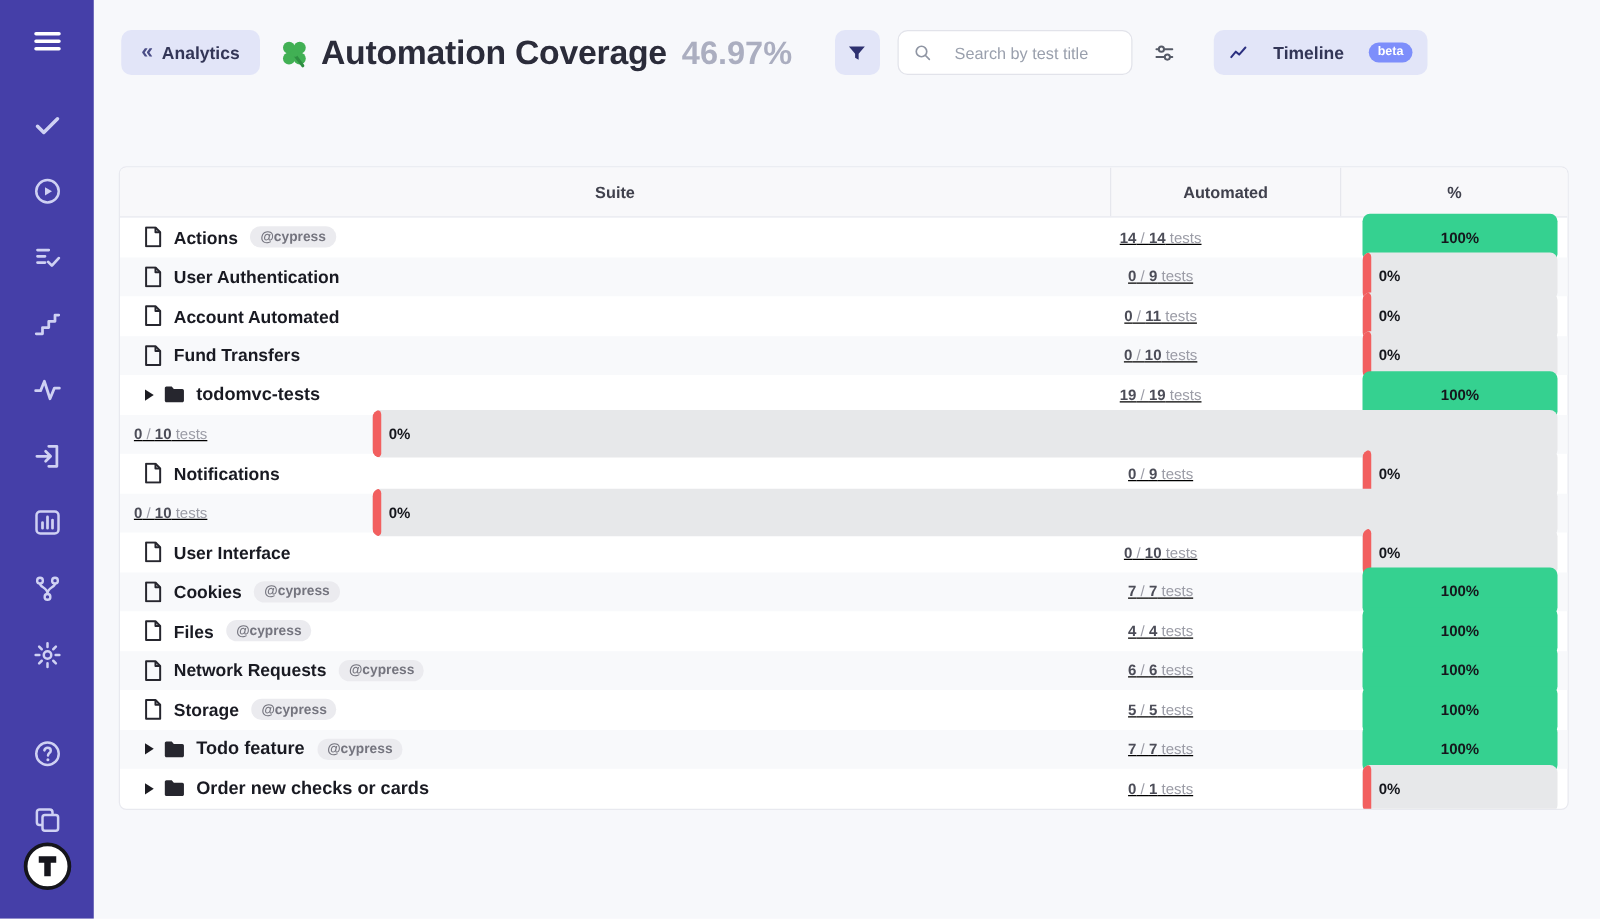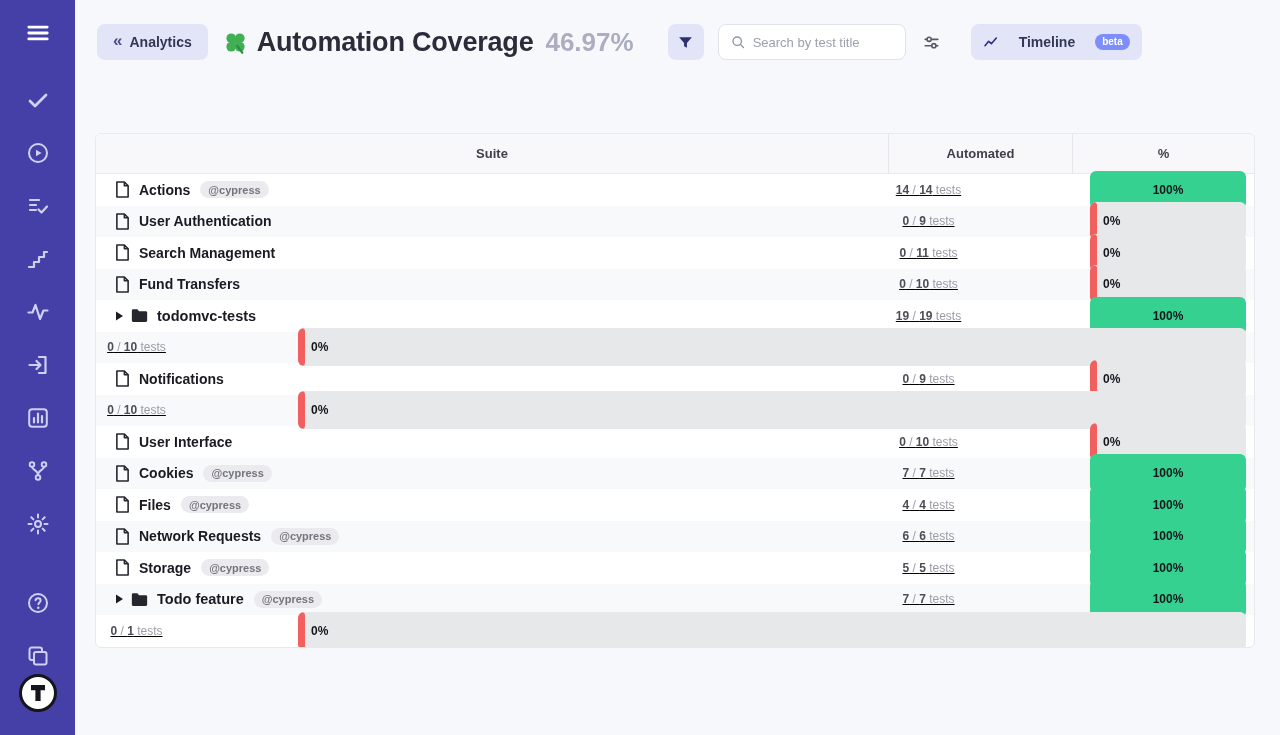--- a/index.html
+++ b/index.html
@@ -18,21 +18,21 @@
 
   
   .main{flex:1;display:flex;flex-direction:column;min-width:0;}
   .topbar{display:flex;align-items:center;padding:24px 24px 0 22px;}
   .chip{background:var(--lavender,#e2e5f8);border:none;border-radius:8px;height:36px;display:inline-flex;align-items:center;gap:7px;padding:0 16px;font-family:inherit;font-weight:700;font-size:14px;color:#333657;cursor:pointer;white-space:nowrap;}
   .back-caret{font-size:17px;color:#4a4d86;margin-top:-2px;}
   .clover{margin-left:14px;line-height:0;}
   .page-title{font-size:27px;font-weight:800;color:#2b2c3a;margin-left:8px;white-space:nowrap;letter-spacing:-0.2px;}
   .coverage{font-size:26px;font-weight:700;color:#abaec0;margin-left:12px;}
   .filter-btn{width:36px;padding:0;justify-content:center;margin-left:34px;flex:none;}
-  .search{display:flex;align-items:center;gap:7px;background:#fff;border:1px solid #e2e3ea;border-radius:8px;height:36px;width:188px;padding:0 11px;margin-left:14px;flex:none;}
+  .search{display:flex;align-items:center;gap:18px;background:#fff;border:1px solid #e2e3ea;border-radius:8px;height:36px;width:188px;padding:0 11px;margin-left:14px;flex:none;}
   .search input{border:none;outline:none;flex:1;min-width:0;font-family:inherit;font-size:13px;color:#3a3d48;background:transparent;}
   .search input::placeholder{color:#9aa0ad;}
   .adjust-btn{background:transparent;border:none;margin-left:12px;cursor:pointer;line-height:0;padding:4px;}
   .timeline-btn{margin-left:26px;padding:0 12px;gap:20px;}
   .beta-badge{background:#7d8efb;color:#fff;font-size:10px;font-weight:700;padding:3px 7px;border-radius:9px;line-height:1;}
 
   
   .table-card{margin:73px 25px 0 20px;background:#fff;border:1px solid #e8e9ef;border-radius:6px;overflow:hidden;}
   .thead{display:flex;height:40px;background:#f8f8fa;border-bottom:1px solid #e8e9ef;}
   .th{display:flex;align-items:center;justify-content:center;font-size:13px;font-weight:700;color:#40414d;}
@@ -229,21 +229,21 @@
                 <span class="blabel" data-name="coverage-bar-label">0%</span>
               </div>
             </div>
           </div>
           <div class="trow" data-name="table-row">
             <div class="c-suite" data-name="suite-cell">
               <span class="ficon" data-name="file-icon"><svg width="15" height="17" viewBox="0 0 16 18">
                   <path d="M2 1h8l4 4v12H2z" fill="none" stroke="#26262e" stroke-width="1.7" stroke-linejoin="round"></path>
                   <path d="M10 1v4h4" fill="none" stroke="#26262e" stroke-width="1.7" stroke-linejoin="round"></path>
                 </svg></span>
-              <span class="sname" data-name="suite-name">Search Management</span>
+              <span class="sname" data-name="suite-name">Account Automated</span>
             </div>
             <div class="c-auto" data-name="automated-cell">
               <span class="num" data-name="automated-count">0</span>
               <span class="dim">&nbsp;/&nbsp;</span>
               <span class="num" data-name="total-count">11</span>
               <span class="dim">&nbsp;tests</span>
             </div>
             <div class="c-pct" data-name="percent-cell">
               <div class="bar zero" data-name="coverage-bar">
                 <span class="redcap" data-name="red-segment"></span>
@@ -465,20 +465,29 @@
               <span class="num" data-name="total-count">7</span>
               <span class="dim">&nbsp;tests</span>
             </div>
             <div class="c-pct" data-name="percent-cell">
               <div class="bar full" data-name="coverage-bar">
                 <span class="blabel" data-name="coverage-bar-label">100%</span>
               </div>
             </div>
           </div>
           <div class="trow folder" data-name="table-row">
+            <div class="c-suite" data-name="suite-cell">
+              <span class="caret" data-name="caret-right-icon"><svg width="9" height="10" viewBox="0 0 9 10">
+                  <path d="M1 0.5l7 4.5-7 4.5z" fill="#1c1c22"></path>
+                </svg></span>
+              <span class="ficon" data-name="folder-icon"><svg width="17" height="15" viewBox="0 0 20 17">
+                  <path d="M1 2.5C1 1.7 1.7 1 2.5 1h5l2 2.5h8c.8 0 1.5.7 1.5 1.5v9.5c0 .8-.7 1.5-1.5 1.5h-15C1.7 16 1 15.3 1 14.5z" fill="#26262e"></path>
+                </svg></span>
+              <span class="sname" data-name="suite-name">Order new checks or cards</span>
+            </div>
             <div class="c-auto" data-name="automated-cell">
               <span class="num" data-name="automated-count">0</span>
               <span class="dim">&nbsp;/&nbsp;</span>
               <span class="num" data-name="total-count">1</span>
               <span class="dim">&nbsp;tests</span>
             </div>
             <div class="c-pct" data-name="percent-cell">
               <div class="bar zero" data-name="coverage-bar">
                 <span class="redcap" data-name="red-segment"></span>
                 <span class="blabel" data-name="coverage-bar-label">0%</span>

